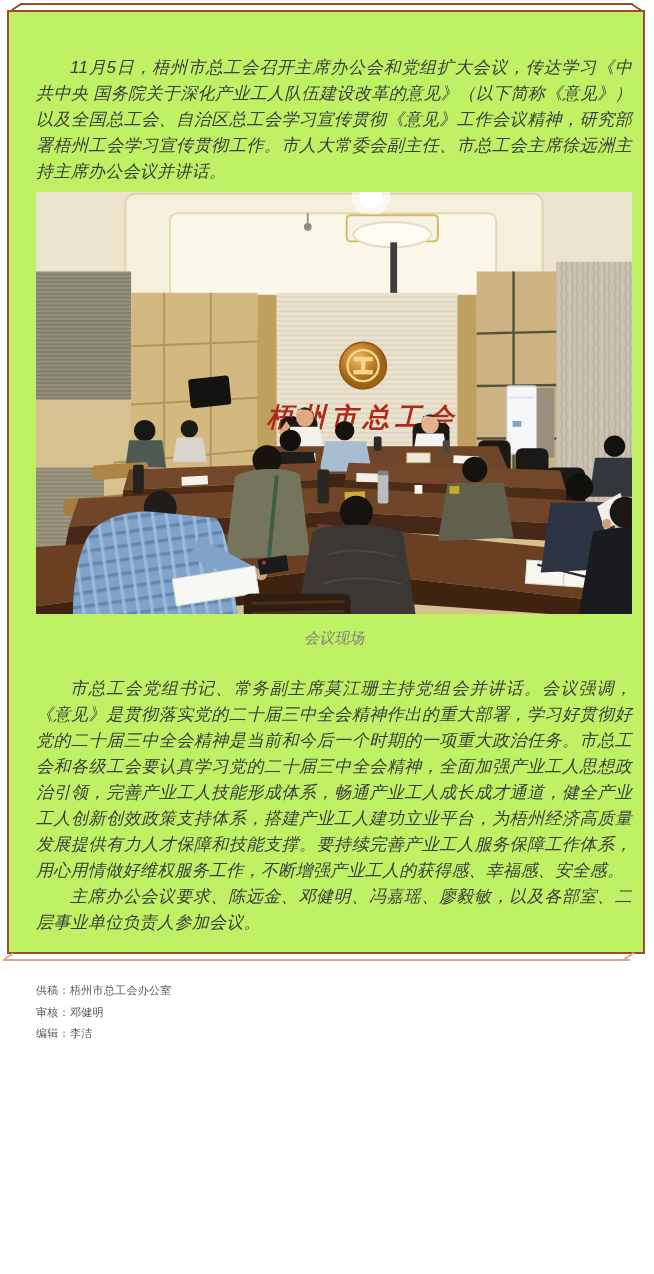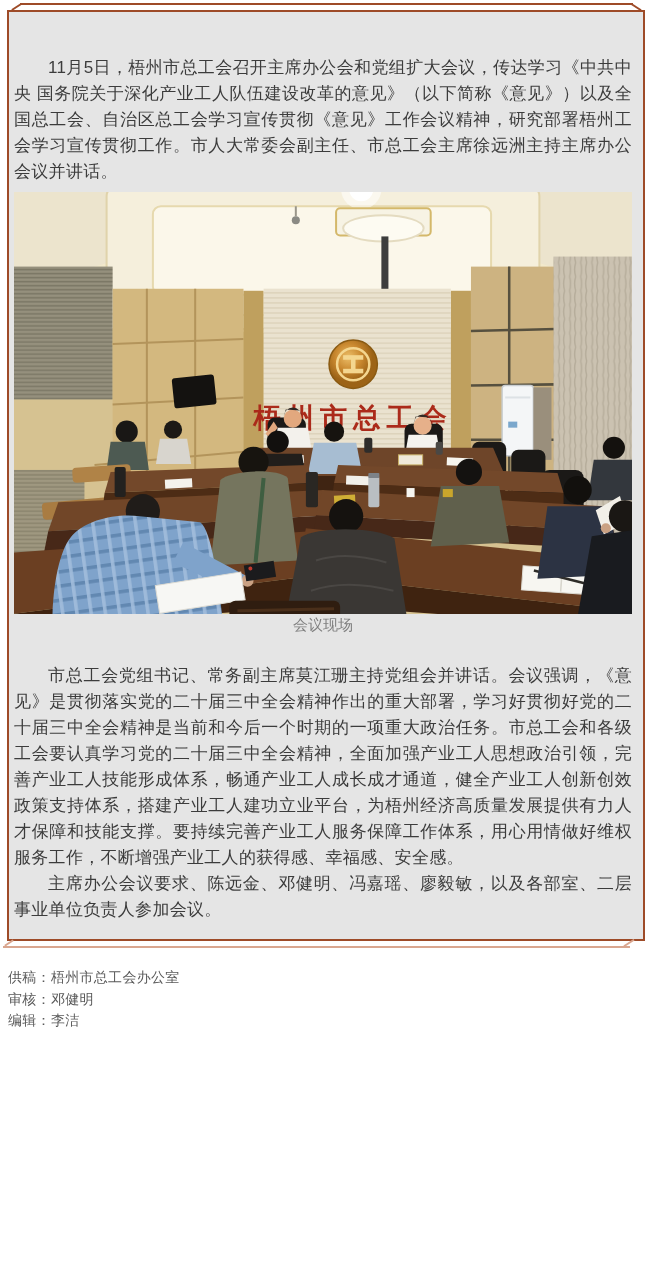--- a/index.html
+++ b/index.html
@@ -9,22 +9,23 @@
     font-family:"Liberation Sans","DejaVu Sans",sans-serif;
     -webkit-font-smoothing:antialiased;
   }
   .page { width:654px; background:#fff; padding-bottom:6px; }
 
   
   .frame {
     position:relative;
     margin:10px 9px 0 7px;
     border:2px solid #9e4b28;
-    background:#e5e5e5;
-    padding:43px 11px 16px 5px;
+    background:#bef264;
+    padding:43px 11px 16px 27px;
+    font-style:italic;
   }
   .edge { position:absolute; }
   .edge-top   { top:-9px; left:11px; right:10px; border-top:2px solid #9e4b28; }
   .edge-top-dl{ top:-6px; left:2px;  width:11px; height:2px; background:#9e4b28; transform:rotate(-33deg); }
   .edge-top-dr{ top:-6px; right:1px; width:12px; height:2px; background:#9e4b28; transform:rotate(33deg); }
   .edge-bot   { bottom:-9px; left:-6px; right:13px; border-bottom:2px solid #d9a68f; }
   .edge-bot-dl{ bottom:-5px; left:-5px;  width:10px; height:2px; background:#d9a68f; transform:rotate(-33deg); }
   .edge-bot-dr{ bottom:-5px; right:8px;  width:12px; height:2px; background:#d9a68f; transform:rotate(-33deg); }
 
   
@@ -38,34 +39,36 @@
   }
   figure { margin:7px 0 27px 0; }
   .photo {
     width:100%;
     height:422px;
     overflow:hidden;
     background:#d8cdb6;
   }
   .photo svg { display:block; width:100%; height:100%; }
   figcaption {
+    margin-top:13px;
     text-align:center;
     font-size:15px;
     line-height:22px;
     color:#808080;
     text-indent:0;
   }
 
   
   .credits { margin:26px 0 0 8px; }
   .credit-line {
-    font-size:14px;
+    font-size:11px;
     line-height:21.5px;
     color:#595959;
     letter-spacing:0.3px;
+    margin-left:28px;
   }
 </style>
 </head>
 <body>
 
 <div class="page">
 
   <div class="frame">
     <i class="edge edge-top"></i>
     <i class="edge edge-top-dl"></i>

